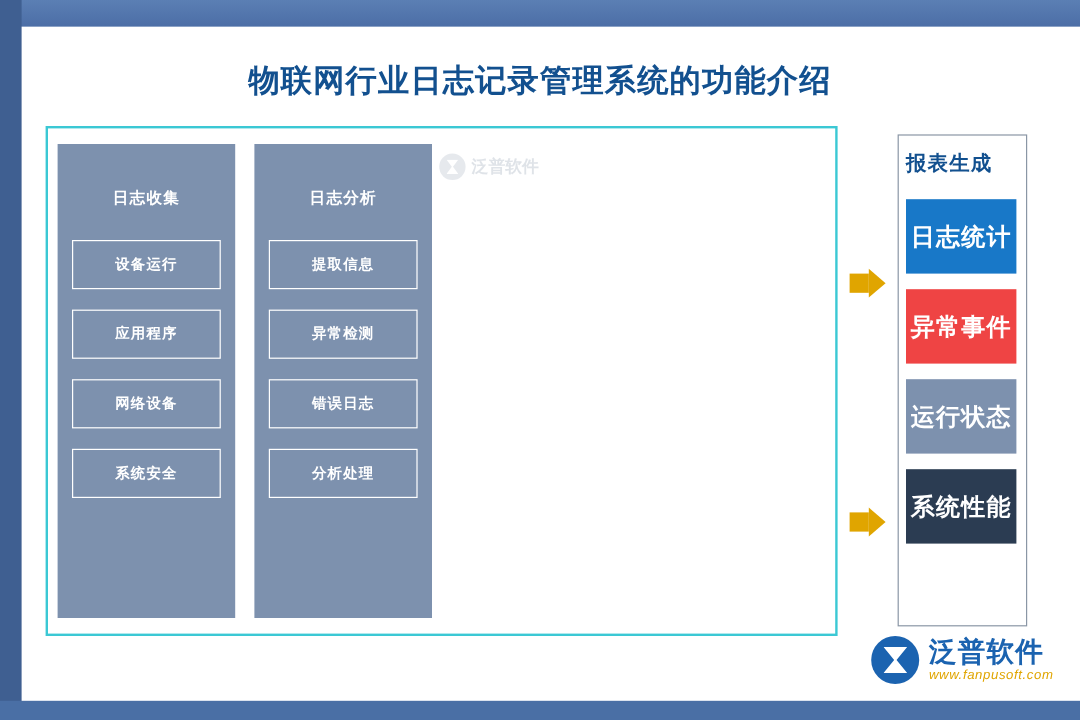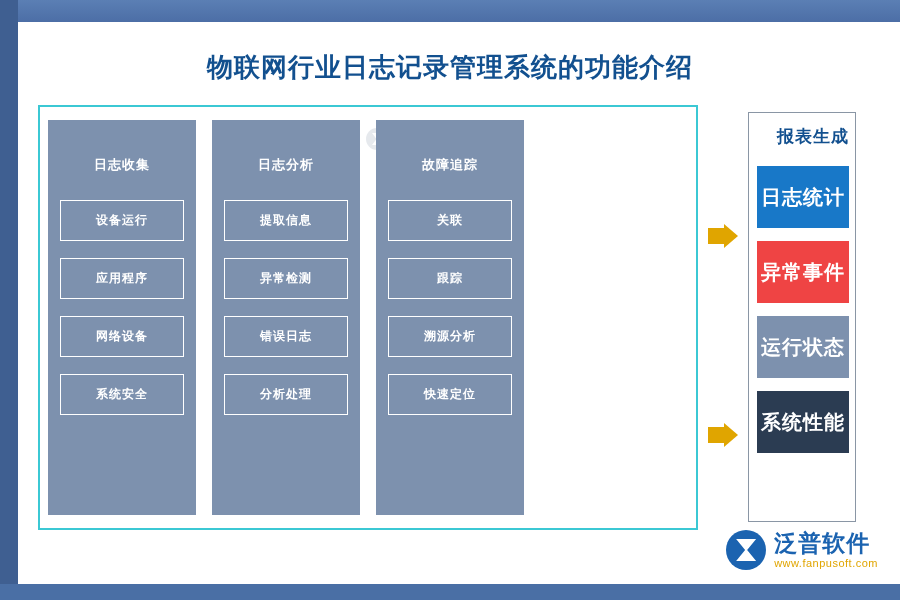--- a/index.html
+++ b/index.html
@@ -122,21 +122,21 @@
     left: 748px;
     top: 112px;
     width: 108px;
     height: 410px;
     border: 1px solid #8a96a5;
     box-sizing: border-box;
     background: #ffffff;
     padding: 12px 6px 10px 6px;
     display: flex;
     flex-direction: column;
-    align-items: flex-end;
+    align-items: flex-start;
   }
   .right-title {
     color: #12508f;
     font-size: 17px;
     font-weight: bold;
     letter-spacing: 1px;
     margin-bottom: 18px;
   }
   .right-item {
     width: 92px;
@@ -235,20 +235,21 @@
     font-size: 23px;
     font-weight: bold;
     letter-spacing: 1px;
     line-height: 1.05;
   }
   .logo-url {
     color: #e0a500;
     font-size: 11px;
     letter-spacing: 0.5px;
     margin-top: 2px;
+    font-style: italic;
   }
 </style>
 </head>
 <body>
 
 <div id="page">
 
   <div class="top-band">
     <div class="top-band-inner"></div>
   </div>
@@ -276,27 +277,20 @@
 
 
     <div class="column">
       <div class="col-title">日志分析</div>
       <div class="col-item">提取信息</div>
       <div class="col-item">异常检测</div>
       <div class="col-item">错误日志</div>
       <div class="col-item last">分析处理</div>
     </div>
 
-    <div class="column">
-      <div class="col-title">故障追踪</div>
-      <div class="col-item">关联</div>
-      <div class="col-item">跟踪</div>
-      <div class="col-item">溯源分析</div>
-      <div class="col-item last">快速定位</div>
-    </div>
 
   </div>
 
   <div>
     <div class="arrow-body" style="left:708px; top:228px; width:16px; height:16px;"></div>
     <div class="arrow-head" style="left:724px; top:224px;"></div>
   </div>
   <div>
     <div class="arrow-body" style="left:708px; top:427px; width:16px; height:16px;"></div>
     <div class="arrow-head" style="left:724px; top:423px;"></div>

